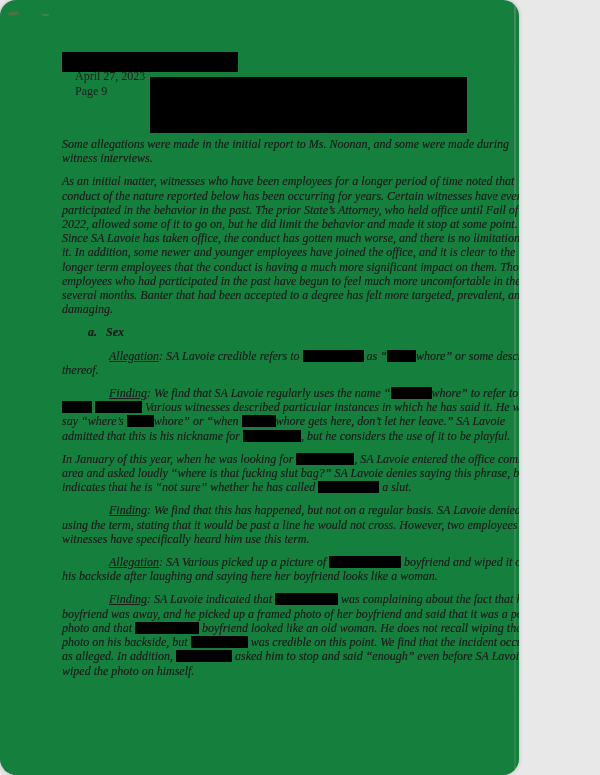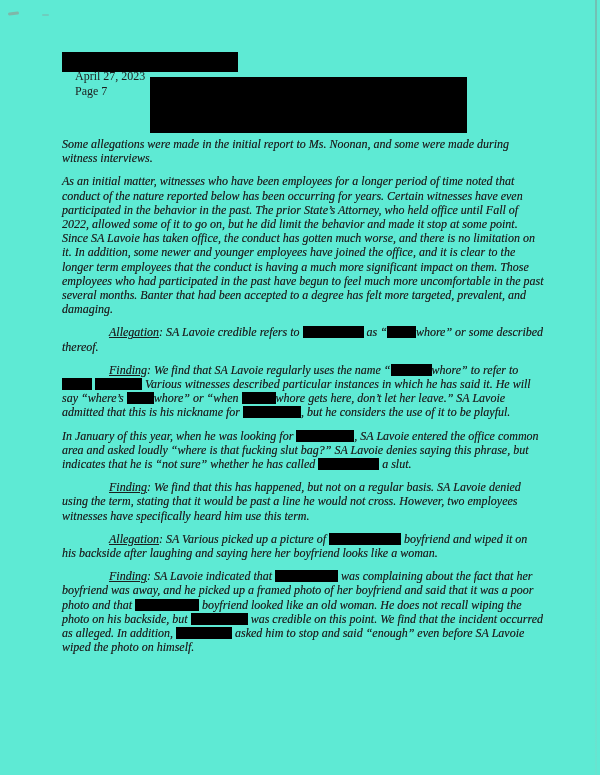--- a/index.html
+++ b/index.html
@@ -1,23 +1,24 @@
 <!DOCTYPE html>
 <html><head>
 <meta charset="utf-8">
 <style>
   html,body { margin:0; padding:0; background:#e8e8e8; }
   .page {
     position:relative;
-    width:600px; height:775px;
-    background:#5eead4;
+    width:519px; height:775px;
+    background:#15803d;
     font-family:"Liberation Serif", serif;
     color:#1d1d1d;
     overflow:hidden;
     box-shadow:0 0 4px rgba(0,0,0,.2);
+    border-radius:16px;
   }
   
   .scan-edge {
     position:absolute; top:0; right:3px; width:2px; height:100%;
     background:linear-gradient(to bottom, rgba(140,140,140,.45), rgba(170,170,170,.25) 60%, rgba(180,180,180,.12));
   }
   .pen-mark {
     position:absolute; border-radius:2px;
   }
   .hdr-redact { position:absolute; background:#000; }
@@ -51,26 +52,27 @@
       <div class="pen-mark" style="left: 42px; top: 14px; width: 7px; height: 2px; background: rgba(150, 140, 140, 0.3); transform: rotate(0deg);"></div>
     </div>
 
   <div id="header-redactions">
       <div class="hdr-redact" style="left: 62px; top: 52px; width: 176px; height: 20px; background: rgb(0, 0, 0);"></div>
       <div class="hdr-redact" style="left: 150px; top: 77px; width: 317px; height: 56px; background: rgb(0, 0, 0);"></div>
     </div>
 
   <div class="hdr-text">
     <div>April 27, 2023</div>
-    <div>Page 7</div>
+    <div>Page 9</div>
   </div>
 
   <div class="body-flow" id="doc-body">
       <p class=""><span>Some allegations were made in the initial report to Ms. Noonan, and some were made during witness interviews.</span></p>
       <p class=""><span>As an initial matter, witnesses who have been employees for a longer period of time noted that conduct of the nature reported below has been occurring for years.  Certain witnesses have even participated in the behavior in the past.  The prior State’s Attorney, who held office until Fall of 2022, allowed some of it to go on, but he did limit the behavior and made it stop at some point. Since SA Lavoie has taken office, the conduct has gotten much worse, and there is no limitation on it.  In addition, some newer and younger employees have joined the office, and it is clear to the longer term employees that the conduct is having a much more significant impact on them. Those employees who had participated in the past have begun to feel much more uncomfortable in the past several months.  Banter that had been accepted to a degree has felt more targeted, prevalent, and damaging.</span></p>
+      <p class="heading"><span style="font-weight: bold;">a.&nbsp;&nbsp;&nbsp;Sex</span></p>
       <p class=""><span class="ulabel">Allegation</span><span>: SA Lavoie credible refers to </span><span class="redact" style="width: 61px; background: rgb(0, 0, 0);"></span><span> as “</span><span class="redact" style="width: 29px; background: rgb(0, 0, 0);"></span><span>whore” or some described thereof.</span></p>
       <p class=""><span class="ulabel">Finding</span><span>: We find that SA Lavoie regularly uses the name “</span><span class="redact" style="width: 41px; background: rgb(0, 0, 0);"></span><span>whore” to refer to </span><span class="redact" style="width: 30px; background: rgb(0, 0, 0);"></span><span> </span><span class="redact" style="width: 47px; background: rgb(0, 0, 0);"></span><span>  Various witnesses described particular instances in which he has said it.  He will say “where’s </span><span class="redact" style="width: 27px; background: rgb(0, 0, 0);"></span><span>whore” or “when </span><span class="redact" style="width: 34px; background: rgb(0, 0, 0);"></span><span>whore gets here, don’t let her leave.”  SA Lavoie admitted that this is his nickname for </span><span class="redact" style="width: 58px; background: rgb(0, 0, 0);"></span><span>, but he considers the use of it to be playful.</span></p>
       <p class=""><span>In January of this year, when he was looking for </span><span class="redact" style="width: 58px; background: rgb(0, 0, 0);"></span><span>, SA Lavoie entered the office common area and asked loudly “where is that fucking slut bag?”  SA Lavoie denies saying this phrase, but indicates that he is “not sure” whether he has called </span><span class="redact" style="width: 61px; background: rgb(0, 0, 0);"></span><span> a slut.</span></p>
       <p class=""><span class="ulabel">Finding</span><span>: We find that this has happened, but not on a regular basis.  SA Lavoie denied using the term, stating that it would be past a line he would not cross.  However, two employees witnesses have specifically heard him use this term.</span></p>
       <p class=""><span class="ulabel">Allegation</span><span>: SA Various picked up a picture of </span><span class="redact" style="width: 72px; background: rgb(0, 0, 0);"></span><span> boyfriend and wiped it on his backside after laughing and saying here her boyfriend looks like a woman.</span></p>
       <p class=""><span class="ulabel">Finding</span><span>: SA Lavoie indicated that </span><span class="redact" style="width: 63px; background: rgb(0, 0, 0);"></span><span> was complaining about the fact that her boyfriend was away, and he picked up a framed photo of her boyfriend and said that it was a poor photo and that </span><span class="redact" style="width: 64px; background: rgb(0, 0, 0);"></span><span> boyfriend looked like an old woman.  He does not recall wiping the photo on his backside, but </span><span class="redact" style="width: 57px; background: rgb(0, 0, 0);"></span><span> was credible on this point.  We find that the incident occurred as alleged.  In addition, </span><span class="redact" style="width: 56px; background: rgb(0, 0, 0);"></span><span> asked him to stop and said “enough” even before SA Lavoie wiped the photo on himself.</span></p>
     </div>
 
 </div>
 

